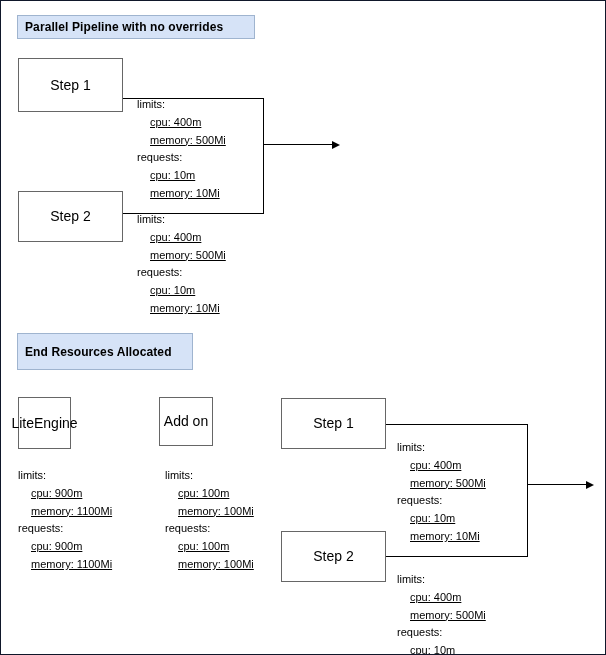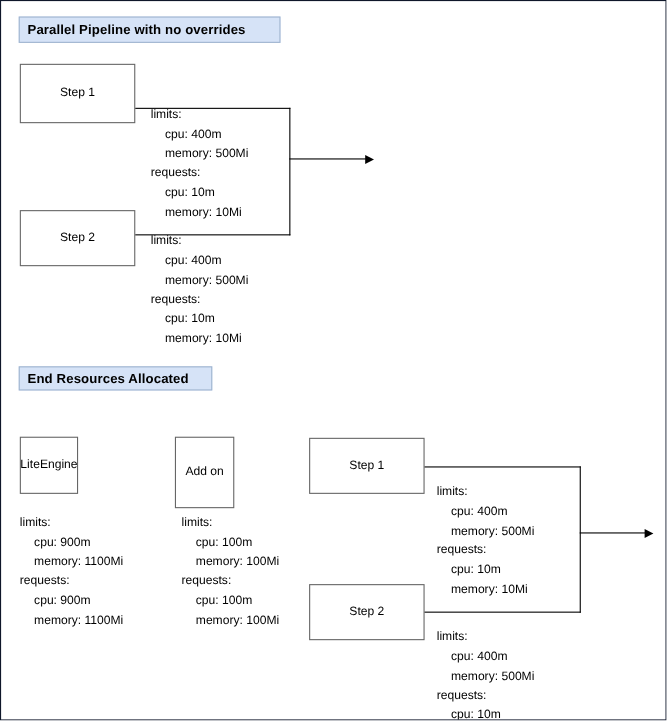--- a/index.html
+++ b/index.html
@@ -34,33 +34,34 @@
   }
   .node-box {
     position: absolute;
     background: #ffffff;
     border: 1px solid #666666;
     box-sizing: border-box;
     display: flex;
     align-items: center;
     justify-content: center;
     text-align: center;
-    font-size: 11px;
+    font-size: 14px;
     color: #000000;
     line-height: 1.45;
   }
   .res-block {
     position: absolute;
     font-size: 11px;
     color: #000000;
     line-height: 1.62;
     white-space: nowrap;
   }
   .res-block .indent {
     padding-left: 13px;
+    text-decoration: underline;
   }
   .line-h {
     position: absolute;
     background: #000000;
     height: 1px;
   }
   .line-v {
     position: absolute;
     background: #000000;
     width: 1px;
@@ -111,30 +112,30 @@
 
   <div class="res-block" style="left:136px; top:210px;">
     <div>limits:</div>
     <div class="indent">cpu: 400m</div>
     <div class="indent">memory: 500Mi</div>
     <div>requests:</div>
     <div class="indent">cpu: 10m</div>
     <div class="indent">memory: 10Mi</div>
   </div>
 
-  <div class="section-header" style="left:16px; top:332px; width:176px; height:22px;">
+  <div class="section-header" style="left:16px; top:332px; width:176px; height:37px;">
     <span>End Resources Allocated</span>
   </div>
 
   <div class="node-box" style="left:17px; top:396px; width:53px; height:52px; flex-direction:row;">
     <span>Lite</span>
     <span>Engine</span>
   </div>
 
-  <div class="node-box" style="left:158px; top:396px; width:54px; height:65px;">
+  <div class="node-box" style="left:158px; top:396px; width:54px; height:49px;">
     <span>Add on</span>
   </div>
 
   <div class="res-block" style="left:17px; top:466px;">
     <div>limits:</div>
     <div class="indent">cpu: 900m</div>
     <div class="indent">memory: 1100Mi</div>
     <div>requests:</div>
     <div class="indent">cpu: 900m</div>
     <div class="indent">memory: 1100Mi</div>

